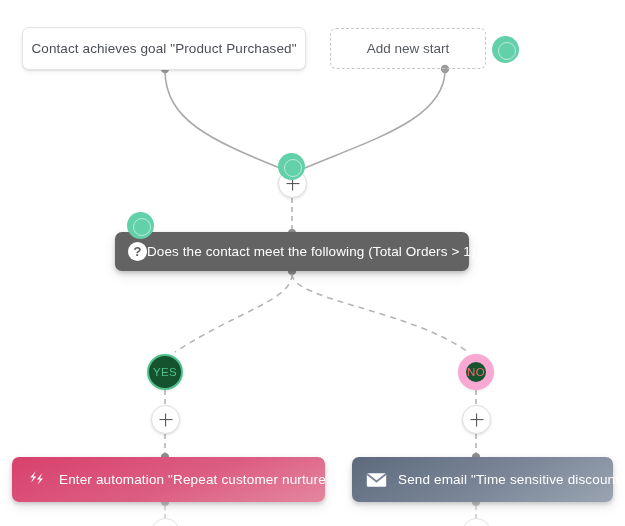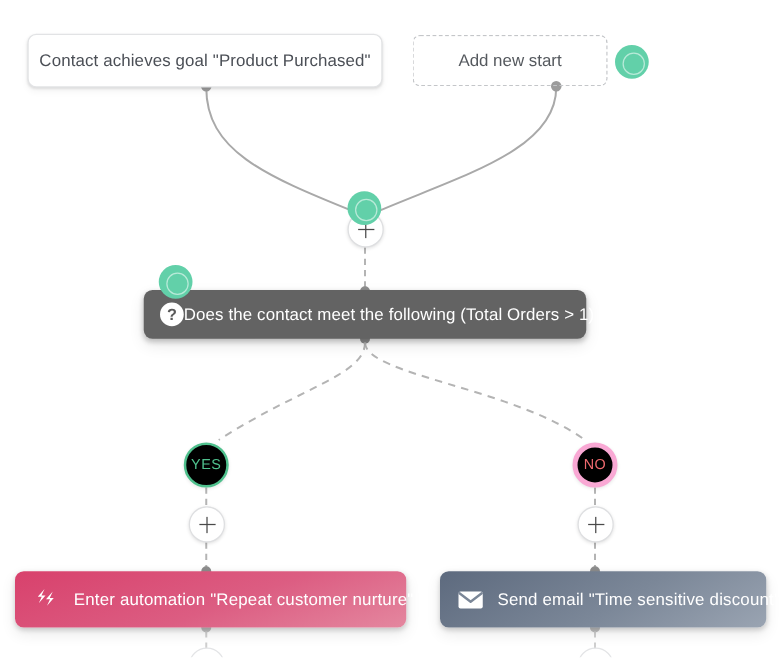--- a/index.html
+++ b/index.html
@@ -138,31 +138,31 @@
     width: 1.8px; height: 13px;
     transform: translate(-50%, -50%);
   }
 
   
   .branch-badge {
     position: absolute;
     width: 36px;
     height: 36px;
     border-radius: 50%;
-    background: #000000;
+    background: #14532d;
     box-sizing: border-box;
     display: flex;
     align-items: center;
     justify-content: center;
     font-size: 11.5px;
     letter-spacing: .4px;
     box-shadow: 0 1px 3px rgba(0,0,0,0.10);
   }
   .branch-yes { border: 2px solid #4fc08d; color: #4fc08d; }
-  .branch-no  { border: 4px solid #f9a8d4; color: #ef6a6f; }
+  .branch-no  { border: 8px solid #f9a8d4; color: #ef6a6f; }
 
   
   .green-dot {
     position: absolute;
     width: 27px;
     height: 27px;
     border-radius: 50%;
     background: #62d0a9;
     box-sizing: border-box;
   }

